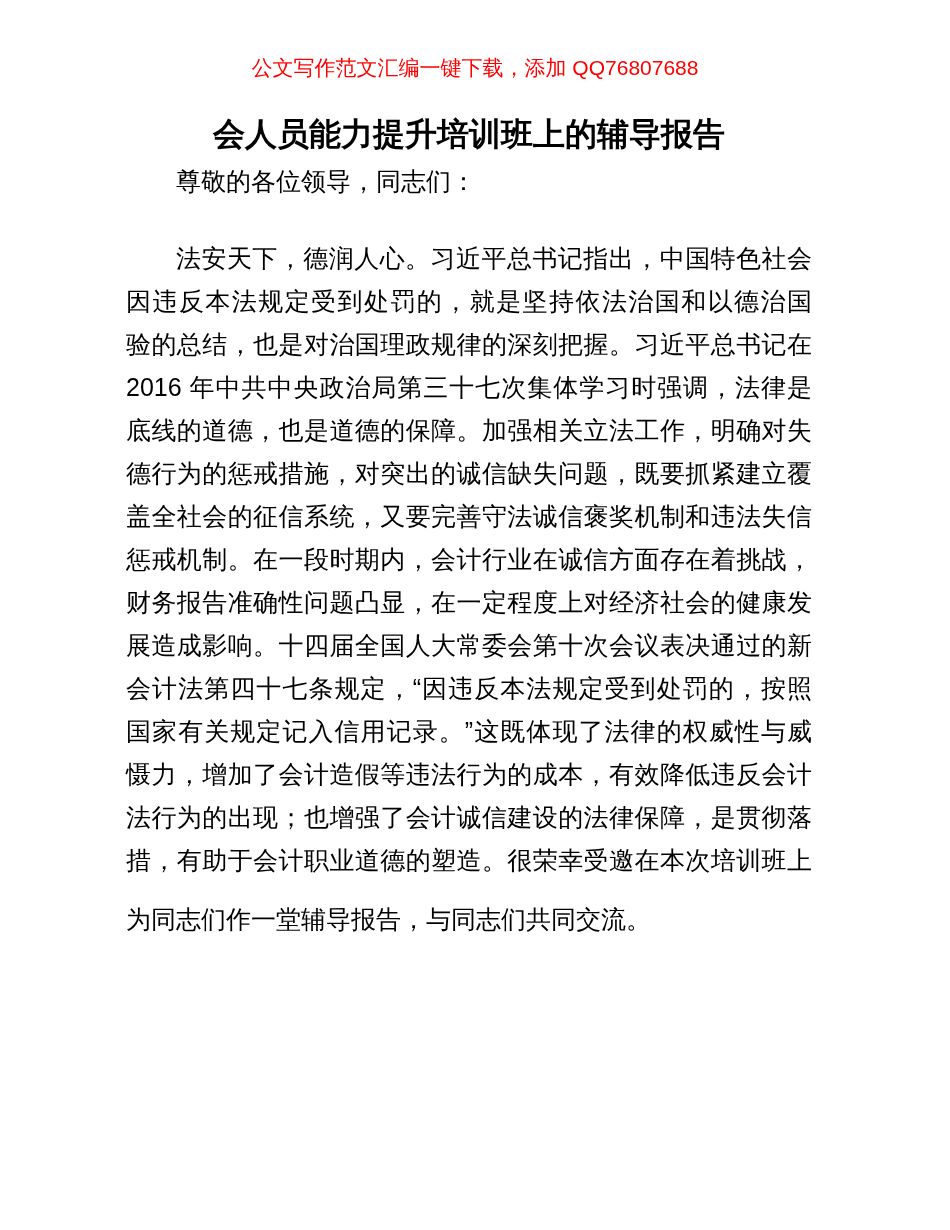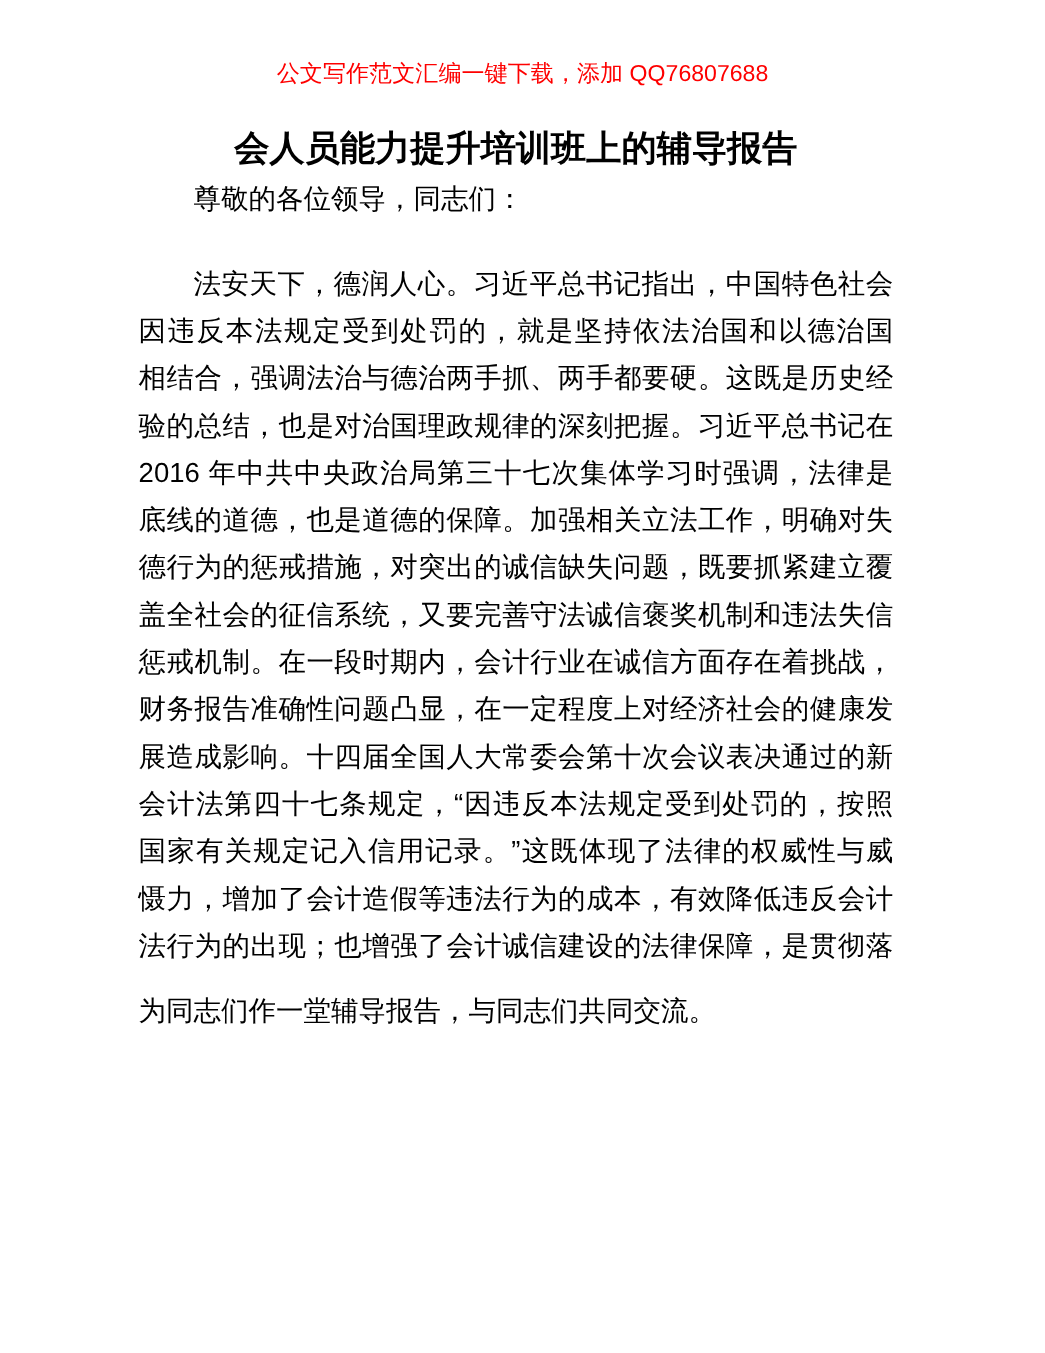--- a/index.html
+++ b/index.html
@@ -75,30 +75,30 @@
 
     <h1 class="doc-title">
       <span class="title-line">会人员能力提升培训班上的辅导报告</span>
     </h1>
 
     <div class="greeting">尊敬的各位领导，同志们：</div>
 
     <div class="para">
       <div class="line indent">法安天下，德润人心。习近平总书记指出，中国特色社会</div>
       <div class="line">因违反本法规定受到处罚的，就是坚持依法治国和以德治国</div>
-      <div class="line">相结合，强调法治与德治两手抓、两手都要硬。这既是历史经</div>
       <div class="line">验的总结，也是对治国理政规律的深刻把握。习近平总书记在</div>
       <div class="line">2016 年中共中央政治局第三十七次集体学习时强调，法律是</div>
       <div class="line">底线的道德，也是道德的保障。加强相关立法工作，明确对失</div>
       <div class="line">德行为的惩戒措施，对突出的诚信缺失问题，既要抓紧建立覆</div>
       <div class="line">盖全社会的征信系统，又要完善守法诚信褒奖机制和违法失信</div>
       <div class="line">惩戒机制。在一段时期内，会计行业在诚信方面存在着挑战，</div>
       <div class="line">财务报告准确性问题凸显，在一定程度上对经济社会的健康发</div>
       <div class="line">展造成影响。十四届全国人大常委会第十次会议表决通过的新</div>
       <div class="line">会计法第四十七条规定，“因违反本法规定受到处罚的，按照</div>
       <div class="line">国家有关规定记入信用记录。”这既体现了法律的权威性与威</div>
       <div class="line">慑力，增加了会计造假等违法行为的成本，有效降低违反会计</div>
       <div class="line">法行为的出现；也增强了会计诚信建设的法律保障，是贯彻落</div>
+      <div class="line">措，有助于会计职业道德的塑造。很荣幸受邀在本次培训班上</div>
       <div class="line last">为同志们作一堂辅导报告，与同志们共同交流。</div>
     </div>
 
   </div>
 </div>
 
 </body></html>

